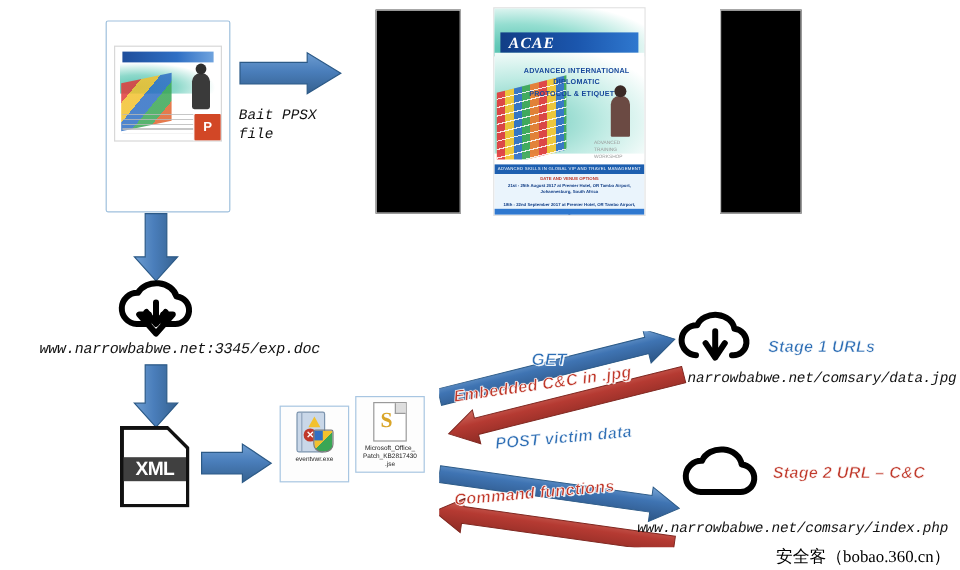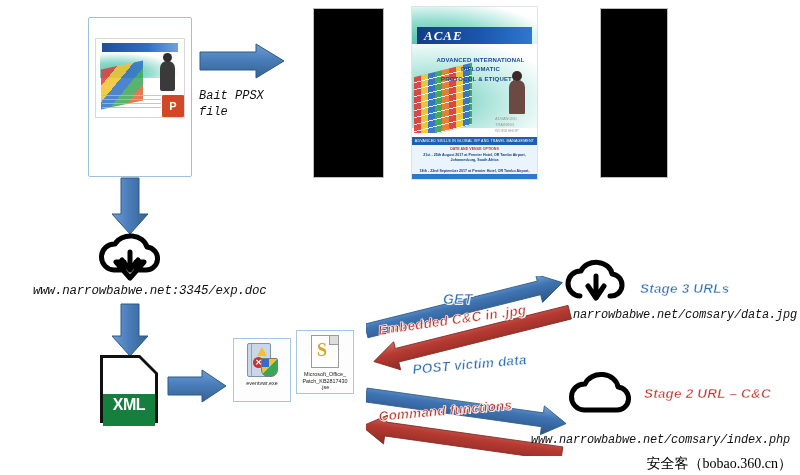--- a/index.html
+++ b/index.html
@@ -100,21 +100,21 @@
   .jse-glyph{position:relative;width:26px;height:32px;background:#fff;border:1px solid #9a9a9a;}
   .jse-glyph:before{content:"";position:absolute;right:0;top:0;width:8px;height:8px;background:#ddd;border-left:1px solid #9a9a9a;border-bottom:1px solid #9a9a9a;}
   .jse-glyph .s{position:absolute;left:5px;top:4px;font-size:18px;font-weight:bold;color:#d9a528;font-family:"Liberation Serif",serif;line-height:20px;}
 
   
   #xml-icon{left:100px;top:355px;width:58px;height:68px;}
   #xml-icon .sheet{position:absolute;left:0;top:0;width:58px;height:68px;background:#111;
     clip-path:polygon(0 0,40px 0,58px 18px,58px 68px,0 68px);}
   #xml-icon .sheet-in{position:absolute;left:3px;top:3px;width:52px;height:62px;background:#fff;
     clip-path:polygon(0 0,36px 0,52px 16px,52px 62px,0 62px);}
-  #xml-icon .band{position:absolute;left:3px;top:39px;width:52px;height:32px;background:#15803d;}
+  #xml-icon .band{position:absolute;left:3px;top:26px;width:52px;height:20px;background:#404040;}
   #xml-icon .band span{display:block;color:#fff;font-weight:bold;font-size:16px;line-height:22px;text-align:center;
     font-family:"Liberation Sans",sans-serif;letter-spacing:-.5px;}
   
   .lbl-blue{
     font-weight:bold;color:#2f6fb5;
     -webkit-text-stroke:.45px #ffffff;
     text-shadow:0 0 1px #fff,1px 1px 0 rgba(255,255,255,.9);
     font-style:italic;letter-spacing:.2px;
   }
   .lbl-red{
@@ -283,21 +283,21 @@
 
   <div class="abs lbl-blue" style="left:412px;top:362px;font-size:13.5px;transform:rotate(-5deg);transform-origin:left top;">POST victim data</div>
 
   <div class="abs lbl-red" style="left:378px;top:409px;font-size:13.5px;transform:rotate(-5deg);transform-origin:left top;">Command functions</div>
 
   <svg class="abs" style="left:563px;top:258px;" width="66" height="50">
     <path d="M17,38 a12,12 0 0 1 1,-25 a16,13 0 0 1 31,3 a10,10 0 0 1 -2,22" fill="none" stroke="#000" stroke-width="5" stroke-linecap="round" stroke-linejoin="round"></path>
     <path d="M33,18 L33,34 M25,28 L33,40 L41,28" fill="none" stroke="#000" stroke-width="5" stroke-linecap="round" stroke-linejoin="round"></path>
   </svg>
 
-  <div class="abs lbl-blue" style="left:640px;top:281px;font-size:13.5px;">Stage 3 URLs</div>
+  <div class="abs lbl-blue" style="left:640px;top:281px;font-size:13.5px;">Stage 1 URLs</div>
 
   <div class="abs mono" style="left:573px;top:307px;font-size:12px;letter-spacing:-.2px;">narrowbabwe.net/comsary/data.jpg</div>
 
   <svg class="abs" style="left:568px;top:370px;" width="72" height="48">
     <path d="M16,40 a13,13 0 0 1 1,-26 a17,14 0 0 1 33,3 a11,11 0 0 1 -2,23 Z" fill="#fff" stroke="#000" stroke-width="5" stroke-linejoin="round"></path>
   </svg>
 
   <div class="abs lbl-red" style="left:644px;top:386px;font-size:13.5px;">Stage 2 URL – C&amp;C</div>
 
   <div class="abs mono" style="left:511px;top:432px;font-size:12px;letter-spacing:-.2px;padding-left:20px;">www.narrowbabwe.net/comsary/index.php</div>

